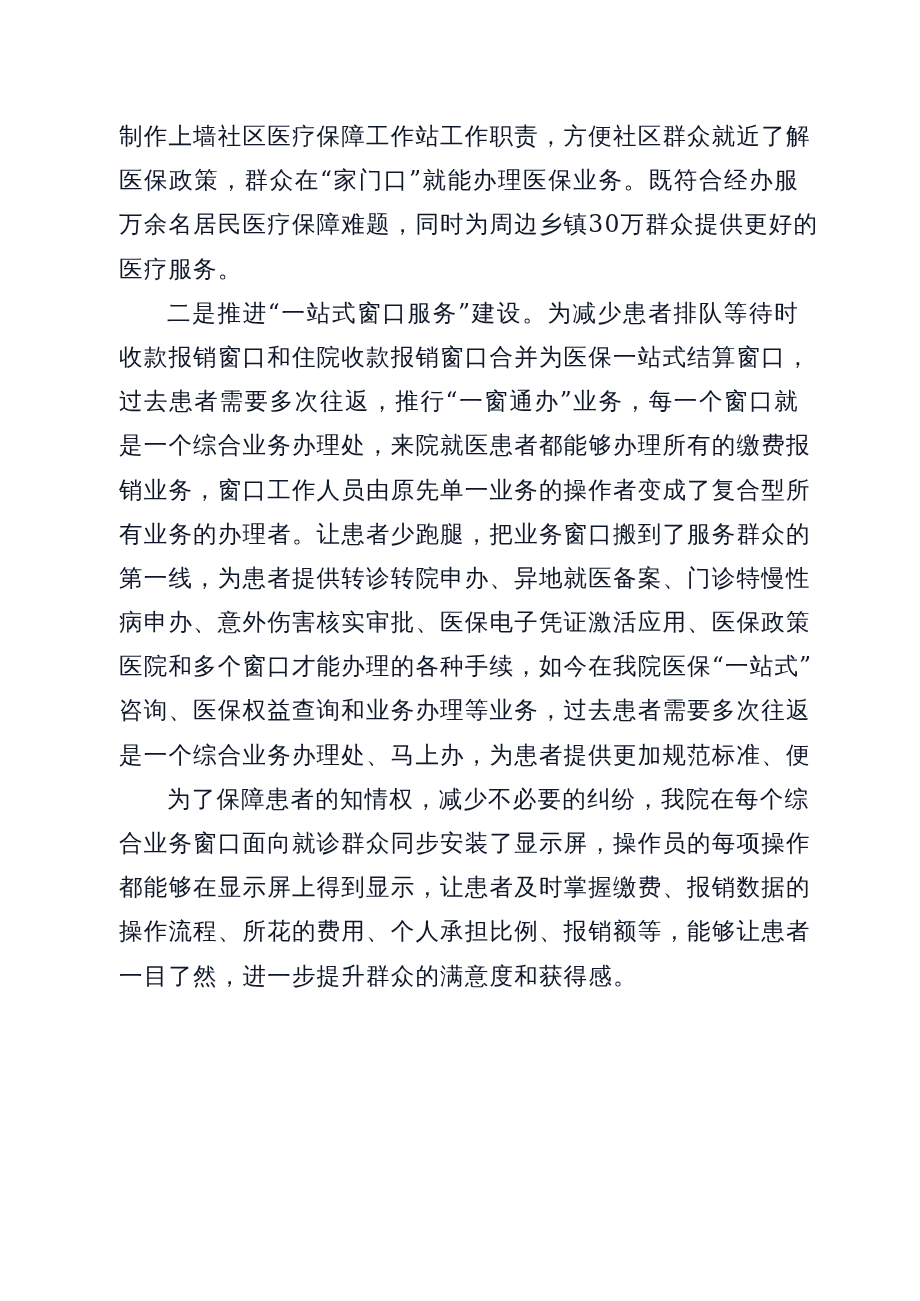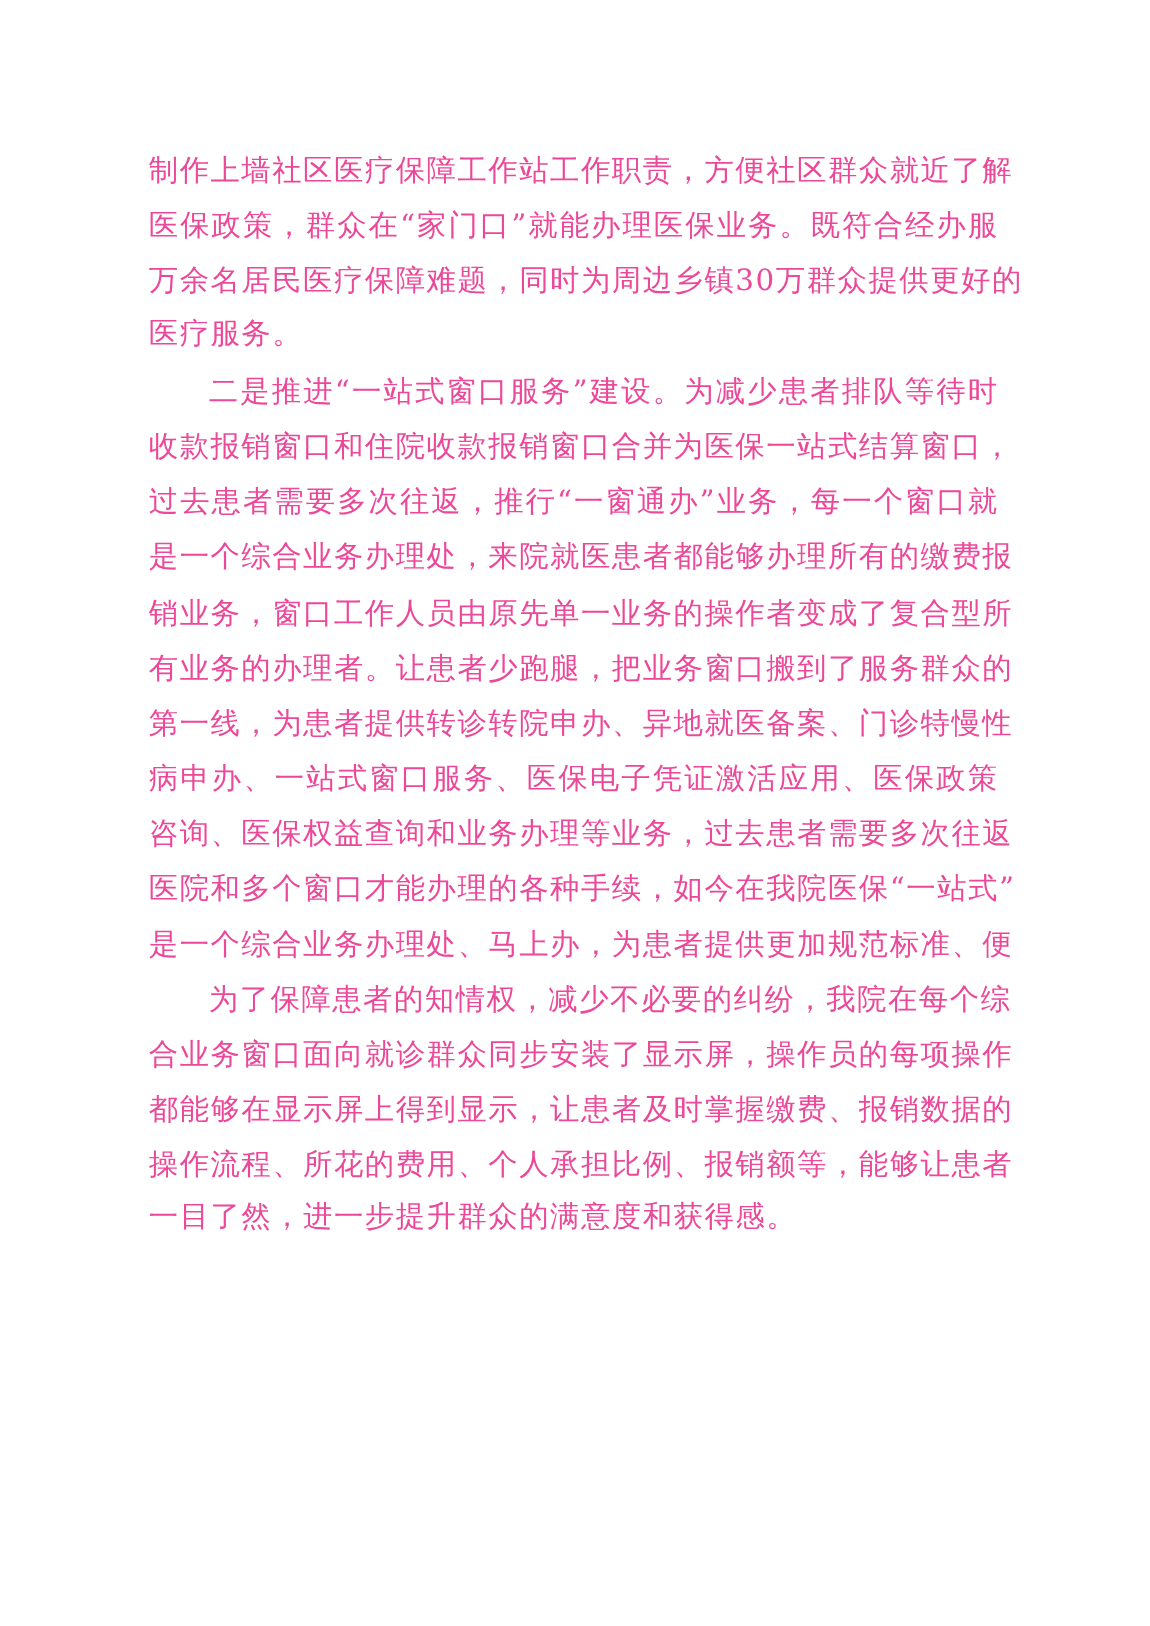--- a/index.html
+++ b/index.html
@@ -1,24 +1,24 @@
 <!DOCTYPE html>
 <html><head>
 <meta charset="utf-8">
 <style>
   html, body { margin:0; padding:0; background:#ffffff; }
   body { width:920px; height:1301px; position:relative; overflow:hidden; }
   .page {
     position:absolute; left:119px; top:114px; width:680px;
     font-family:"DejaVu Serif","Liberation Serif",serif;
-    font-size:23.5px; line-height:44.2px; color:#ec4899;
+    font-size:23.5px; line-height:44.2px; color:#0f172a;
     text-align:justify; letter-spacing:1.2px;
   }
   .line { display:block; white-space:nowrap; height:44.2px; text-align-last:justify; }
-  .line.last { text-align-last:left;font-family:Liberation Mono, monospace; }
+  .line.last { text-align-last:left; }
   .indent { padding-left:48px; }
 </style>
 </head>
 <body>
 
 <div class="page">
 
   <div>
     <span class="line">制作上墙社区医疗保障工作站工作职责，方便社区群众就近了解</span>
     <span class="line">医保政策，群众在“家门口”就能办理医保业务。既符合经办服</span>
@@ -27,23 +27,23 @@
   </div>
 
   <div>
     <span class="line indent">二是推进“一站式窗口服务”建设。为减少患者排队等待时</span>
     <span class="line">收款报销窗口和住院收款报销窗口合并为医保一站式结算窗口，</span>
     <span class="line">过去患者需要多次往返，推行“一窗通办”业务，每一个窗口就</span>
     <span class="line">是一个综合业务办理处，来院就医患者都能够办理所有的缴费报</span>
     <span class="line">销业务，窗口工作人员由原先单一业务的操作者变成了复合型所</span>
     <span class="line">有业务的办理者。让患者少跑腿，把业务窗口搬到了服务群众的</span>
     <span class="line">第一线，为患者提供转诊转院申办、异地就医备案、门诊特慢性</span>
-    <span class="line">病申办、一站式窗口服务、医保电子凭证激活应用、医保政策</span>
+    <span class="line">病申办、意外伤害核实审批、医保电子凭证激活应用、医保政策</span>
+    <span class="line">医院和多个窗口才能办理的各种手续，如今在我院医保“一站式”</span>
     <span class="line">咨询、医保权益查询和业务办理等业务，过去患者需要多次往返</span>
-    <span class="line">医院和多个窗口才能办理的各种手续，如今在我院医保“一站式”</span>
     <span class="line">是一个综合业务办理处、马上办，为患者提供更加规范标准、便</span>
   </div>
 
   <div>
     <span class="line indent">为了保障患者的知情权，减少不必要的纠纷，我院在每个综</span>
     <span class="line">合业务窗口面向就诊群众同步安装了显示屏，操作员的每项操作</span>
     <span class="line">都能够在显示屏上得到显示，让患者及时掌握缴费、报销数据的</span>
     <span class="line">操作流程、所花的费用、个人承担比例、报销额等，能够让患者</span>
     <span class="line last">一目了然，进一步提升群众的满意度和获得感。</span>
   </div>

